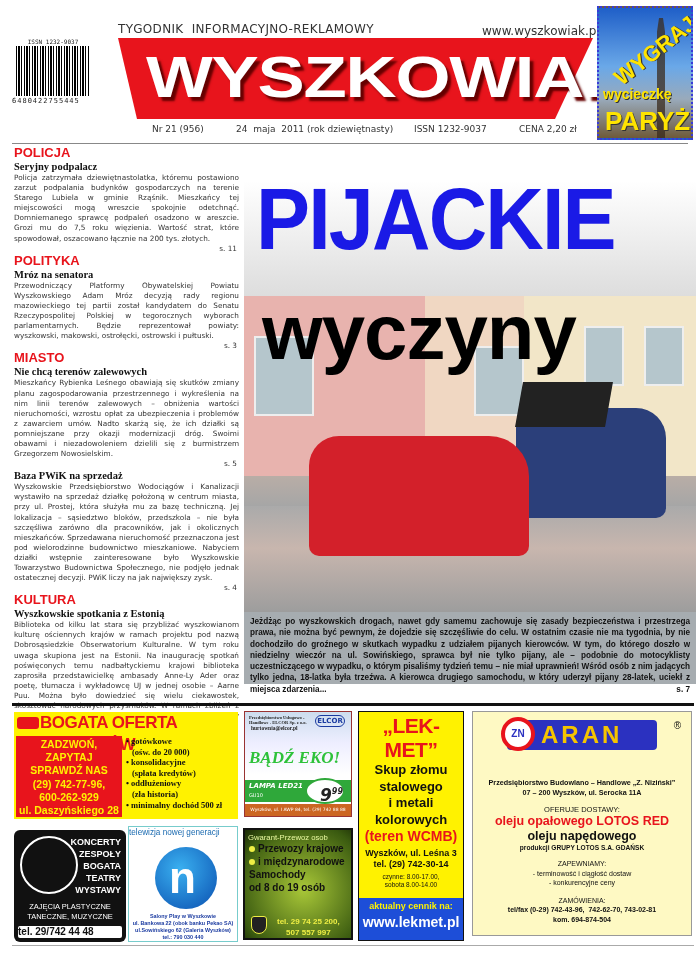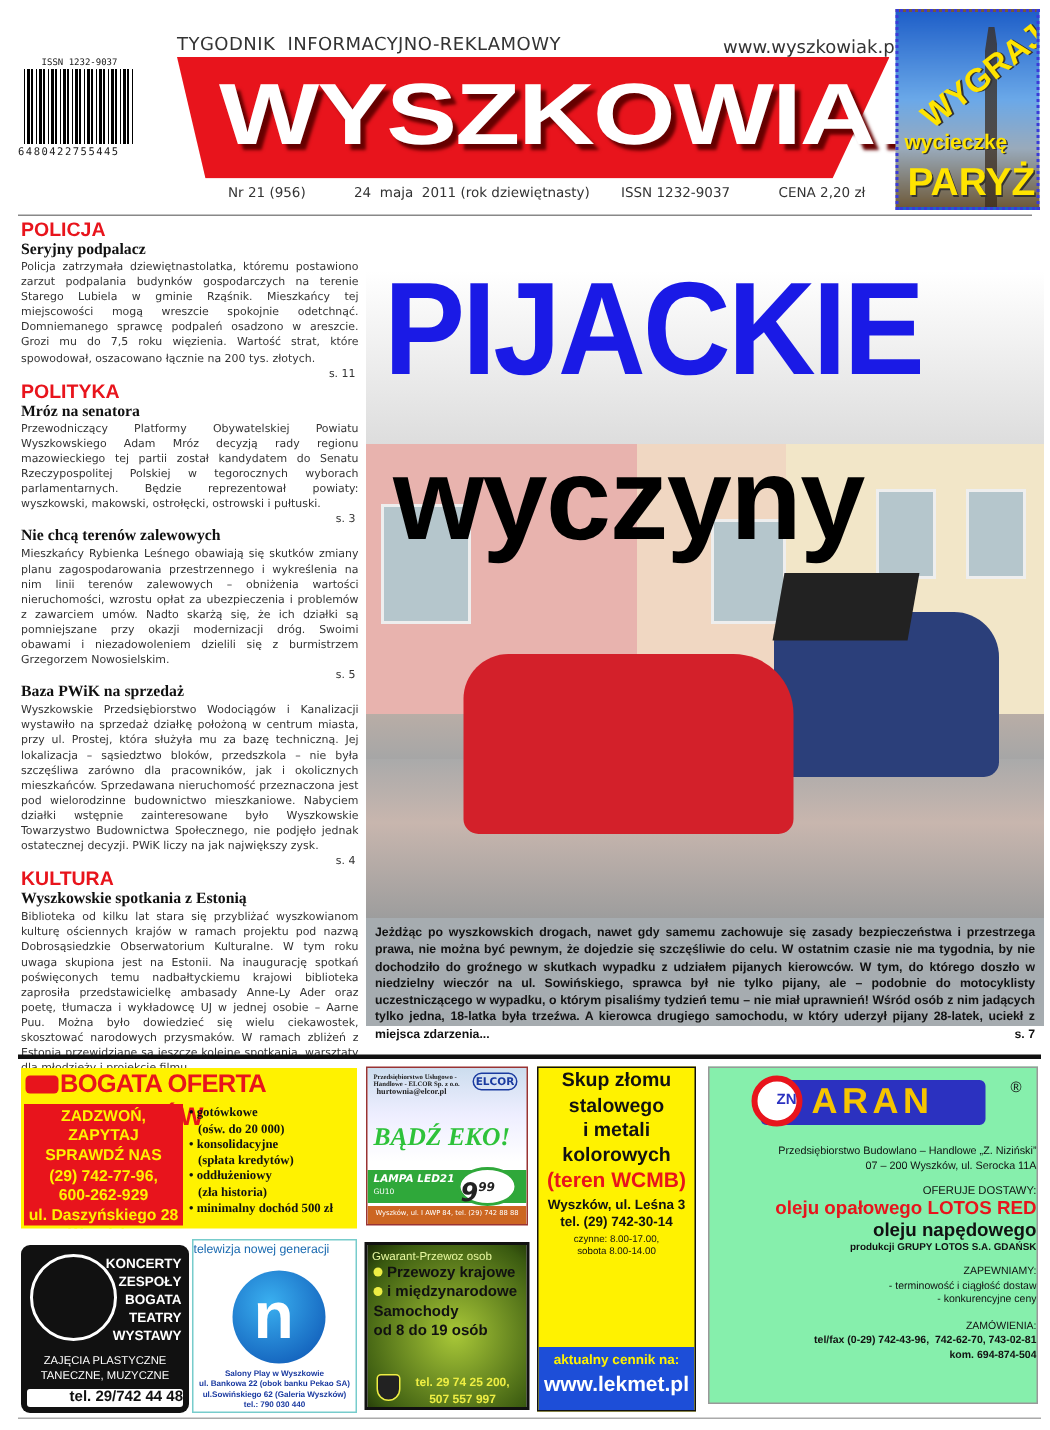--- a/index.html
+++ b/index.html
@@ -46,58 +46,58 @@
 #ad-kred{left:14px;top:712px;width:224px;height:107px;background:#fff200}
 #ad-kred .top{height:22px;font-family:"Liberation Sans",sans-serif;font-weight:900;color:#e8141c;font-size:17px;padding-left:26px;line-height:22px;letter-spacing:-.5px}
 #ad-kred .logo{position:absolute;left:3px;top:5px;width:22px;height:12px;background:#e8141c;border-radius:3px}
 #ad-kred .left{position:absolute;left:2px;top:24px;width:106px;height:81px;background:#e8141c;color:#fff200;font-family:"Liberation Sans",sans-serif;font-weight:bold;font-size:10.5px;line-height:13.2px;text-align:center;padding-top:2px}
 #ad-kred .right{position:absolute;left:112px;top:24px;width:110px;font-family:"Liberation Serif",serif;font-weight:bold;font-size:8.5px;line-height:10.6px;color:#111}
 #ad-kred .right div{white-space:nowrap}
 #ad-nov{left:14px;top:830px;width:112px;height:112px;background:#111;border-radius:6px}
 #ad-nov .circ{position:absolute;left:6px;top:6px;width:58px;height:58px;border-radius:50%;background:radial-gradient(circle,#5ab06a,#357;);border:2px solid #fff}
 #ad-nov .list{position:absolute;right:5px;top:6px;text-align:right;font-family:"Liberation Sans",sans-serif;font-weight:bold;color:#fff;font-size:9px;line-height:12px}
 #ad-nov .z{position:absolute;left:0;right:0;top:72px;text-align:center;color:#fff;font-size:7.5px;line-height:10px;font-family:"Liberation Sans",sans-serif}
-#ad-nov .tel{position:absolute;left:4px;right:4px;top:96px;background:#fff;color:#111;text-align:right;font-family:"Liberation Sans",sans-serif;font-weight:bold;font-size:10px;line-height:12px;border-radius:2px}
+#ad-nov .tel{position:absolute;left:4px;right:4px;top:96px;background:#fff;color:#111;text-align:left;font-family:"Liberation Sans",sans-serif;font-weight:bold;font-size:10px;line-height:12px;border-radius:2px}
 #ad-play{left:128px;top:826px;width:110px;height:116px;border:1px solid #7cc;background:#fff}
 #ad-play .t{color:#1a6ab0;font-size:8.2px;text-align:left;font-family:"Liberation Sans",sans-serif;white-space:nowrap;margin-top:1px}
 #ad-play .n{position:absolute;left:26px;top:20px;width:62px;height:62px;border-radius:50%;background:radial-gradient(circle at 40% 35%,#3ab0f0,#0a4fb0)}
 #ad-play .n span{position:absolute;left:14px;top:6px;color:#fff;font-size:44px;font-weight:bold;font-family:"Liberation Sans",sans-serif}
 #ad-play .a{position:absolute;left:0;right:0;top:86px;text-align:center;color:#1a3aa0;font-size:5.4px;line-height:7px;font-family:"Liberation Sans",sans-serif;font-weight:bold}
 #ad-eco{left:244px;top:711px;width:108px;height:106px;border:1px solid #933;background:linear-gradient(180deg,#cde 0%,#eef 30%,#fff 60%)}
 #ad-eco .co{font-size:4.5px;font-family:"Liberation Serif",serif;font-weight:bold;padding:3px 0 0 4px;line-height:5px}
 #ad-eco .mail{font-size:5.5px;font-family:"Liberation Serif",serif;font-weight:bold;padding-left:6px}
 #ad-eco .logo{position:absolute;right:6px;top:3px;width:30px;height:12px;border:1px solid #1a3aa0;border-radius:6px;font-size:7px;color:#1a3aa0;text-align:center;line-height:11px;font-weight:bold}
 #ad-eco .eko{position:absolute;left:4px;top:36px;font-family:"Liberation Serif",serif;font-style:italic;font-weight:bold;font-size:17px;color:#2ec23a}
 #ad-eco .bar{position:absolute;left:0;top:68px;width:100%;height:22px;background:#2fa83a}
 #ad-eco .lamp{position:absolute;left:4px;top:70px;color:#fff;font-size:7px;font-weight:bold;font-style:italic}
 #ad-eco .gu{position:absolute;left:4px;top:80px;color:#fff;font-size:5px}
-#ad-eco .price{position:absolute;right:6px;top:66px;width:40px;height:26px;background:#fff;border-radius:50%;border:2px solid #2fa83a;text-align:left;font-weight:bold;font-style:italic;font-size:17px;line-height:24px}
+#ad-eco .price{position:absolute;right:6px;top:66px;width:40px;height:26px;background:#fff;border-radius:50%;border:2px solid #2fa83a;text-align:right;font-weight:bold;font-style:italic;font-size:17px;line-height:24px}
 #ad-eco .price sup{font-size:8px}
 #ad-eco .foot{position:absolute;left:0;bottom:0;width:100%;height:12px;background:#c62;color:#fff;font-size:4.5px;line-height:12px;text-align:center}
 #ad-gwar{left:243px;top:828px;width:110px;height:112px;background:radial-gradient(circle at 55% 55%,#a9c838,#3a5a10 80%,#1a2a05);border:2px solid #111}
 #ad-gwar .g{color:#e7f7a0;font-size:7.7px;padding:3px 0 0 3px;font-family:"Liberation Sans",sans-serif;white-space:nowrap}
 #ad-gwar .l{font-family:"Liberation Sans",sans-serif;font-weight:bold;font-size:10px;line-height:13px;color:#111;padding-left:4px;white-space:nowrap}
 #ad-gwar .l .dot{display:inline-block;width:6px;height:6px;border-radius:50%;background:#ee4;margin-right:3px}
 #ad-gwar .tel{position:absolute;left:32px;top:86px;color:#ee4;font-family:"Liberation Sans",sans-serif;font-weight:bold;font-size:8px;line-height:11px;text-align:center}
 #ad-gwar .shield{position:absolute;left:6px;top:86px;width:16px;height:18px;background:#222;border-radius:3px 3px 8px 8px;border:1px solid #ee4}
 #ad-lek{left:358px;top:711px;width:106px;height:230px;background:#fff200;border:1px solid #111}
 #ad-lek .name{text-align:center;font-family:"Liberation Sans",sans-serif;font-weight:900;color:#e8141c;font-size:21px;line-height:24px;padding-top:2px;letter-spacing:-.5px}
 #ad-lek .sk{text-align:center;font-family:"Liberation Sans",sans-serif;font-weight:bold;font-size:13px;line-height:16.5px;color:#111}
 #ad-lek .wc{text-align:center;font-family:"Liberation Sans",sans-serif;font-weight:bold;font-size:14px;line-height:17px;color:#e8141c}
 #ad-lek .ad1{text-align:center;font-family:"Liberation Sans",sans-serif;font-weight:bold;font-size:9px;line-height:11px;color:#111;margin-top:3px;white-space:nowrap}
 #ad-lek .hrs{text-align:center;font-family:"Liberation Sans",sans-serif;font-size:6.5px;line-height:8px;color:#111;margin-top:3px}
 #ad-lek .red{position:absolute;left:0;right:0;bottom:0;height:42px;background:#1d4ed8;text-align:center}
 #ad-lek .red .c{color:#fff200;font-family:"Liberation Sans",sans-serif;font-weight:bold;font-size:9px;padding-top:3px}
 #ad-lek .red .u{color:#fff;font-family:"Liberation Sans",sans-serif;font-weight:bold;font-size:14px;padding-top:3px}
-#ad-aran{left:472px;top:711px;width:220px;height:225px;border:1px solid #999;background:#86efac;text-align:right;font-family:"Liberation Sans",sans-serif;color:#111}
+#ad-aran{left:472px;top:711px;width:220px;height:225px;border:1px solid #999;background:#fef9c3;text-align:center;font-family:"Liberation Sans",sans-serif;color:#111}
 #ad-aran .logo{margin:8px auto 0;width:150px;height:30px;background:#2b31c0;border-radius:4px;position:relative}
 #ad-aran .logo .ring{position:absolute;left:-6px;top:-3px;width:34px;height:34px;border-radius:50%;background:#fff;border:4px solid #e8141c;font-size:10px;font-weight:bold;color:#2b31c0;line-height:26px}
 #ad-aran .logo .txt{position:absolute;left:34px;top:0;color:#f5c400;font-size:24px;font-weight:900;letter-spacing:3px;line-height:30px}
 #ad-aran .reg{position:absolute;right:10px;top:8px;font-size:10px}
-#ad-aran .f{font-size:7.2px;font-weight:normal;margin-top:12px;line-height:9.5px}
+#ad-aran .f{font-size:7.2px;font-weight:bold;margin-top:28px;line-height:9.5px}
 #ad-aran .of{font-size:7.5px;margin-top:8px}
 #ad-aran .r1{font-size:12.5px;font-weight:bold;color:#e8141c;line-height:15px}
 #ad-aran .r2{font-size:12.5px;font-weight:bold;line-height:15px}
 #ad-aran .pr{font-size:6.6px;font-weight:bold}
 #ad-aran .zp{font-size:7px;margin-top:8px;line-height:9.5px}
 #ad-aran .zm{font-size:7px;margin-top:8px;line-height:9.5px;font-weight:bold}
 #hr3{left:12px;right:6px;top:945px;height:1px;background:#aaa}
 </style>
 </head>
 <body>
@@ -134,20 +134,21 @@
       </div>
   </div>
   <div class="sec">POLITYKA</div>
   <div>
     <div class="head">Mróz na senatora</div>
     <div class="para">
         <span class="body">Przewodniczący Platformy Obywatelskiej Powiatu Wyszkowskiego Adam Mróz decyzją rady regionu mazowieckiego tej partii został kandydatem do Senatu Rzeczypospolitej Polskiej w tegorocznych wyborach parlamentarnych. Będzie reprezentował powiaty: wyszkowski, makowski, ostrołęcki, ostrowski i pułtuski.</span>
         <span class="pg">s. 3</span>
       </div>
   </div>
+  <div class="sec">MIASTO</div>
   <div>
     <div class="head">Nie chcą terenów zalewowych</div>
     <div class="para">
         <span class="body">Mieszkańcy Rybienka Leśnego obawiają się skutków zmiany planu zagospodarowania przestrzennego i wykreślenia na nim linii terenów zalewowych – obniżenia wartości nieruchomości, wzrostu opłat za ubezpieczenia i problemów z zawarciem umów. Nadto skarżą się, że ich działki są pomniejszane przy okazji modernizacji dróg. Swoimi obawami i niezadowoleniem dzielili się z burmistrzem Grzegorzem Nowosielskim.</span>
         <span class="pg">s. 5</span>
       </div>
   </div>
   <div>
     <div class="head">Baza PWiK na sprzedaż</div>
     <div class="para">
@@ -259,20 +260,21 @@
   <div class="l"><span>Samochody</span></div>
   <div class="l"><span>od 8 do 19 osób</span></div>
   <div class="shield"></div>
   <div class="tel">
       <div>tel. 29 74 25 200,</div>
       <div>507 557 997</div>
     </div>
 </div>
 
 <div id="ad-lek" class="ad">
+  <div class="name">„LEK-MET”</div>
   <div class="sk">Skup złomu</div>
   <div class="sk">stalowego</div>
   <div class="sk">i metali</div>
   <div class="sk">kolorowych</div>
   <div class="wc">(teren WCMB)</div>
   <div class="ad1">Wyszków, ul. Leśna 3</div>
   <div class="ad1" style="margin-top:0">tel. (29) 742-30-14</div>
   <div class="hrs">
       <div>czynne: 8.00-17.00,</div>
       <div>sobota 8.00-14.00</div>

